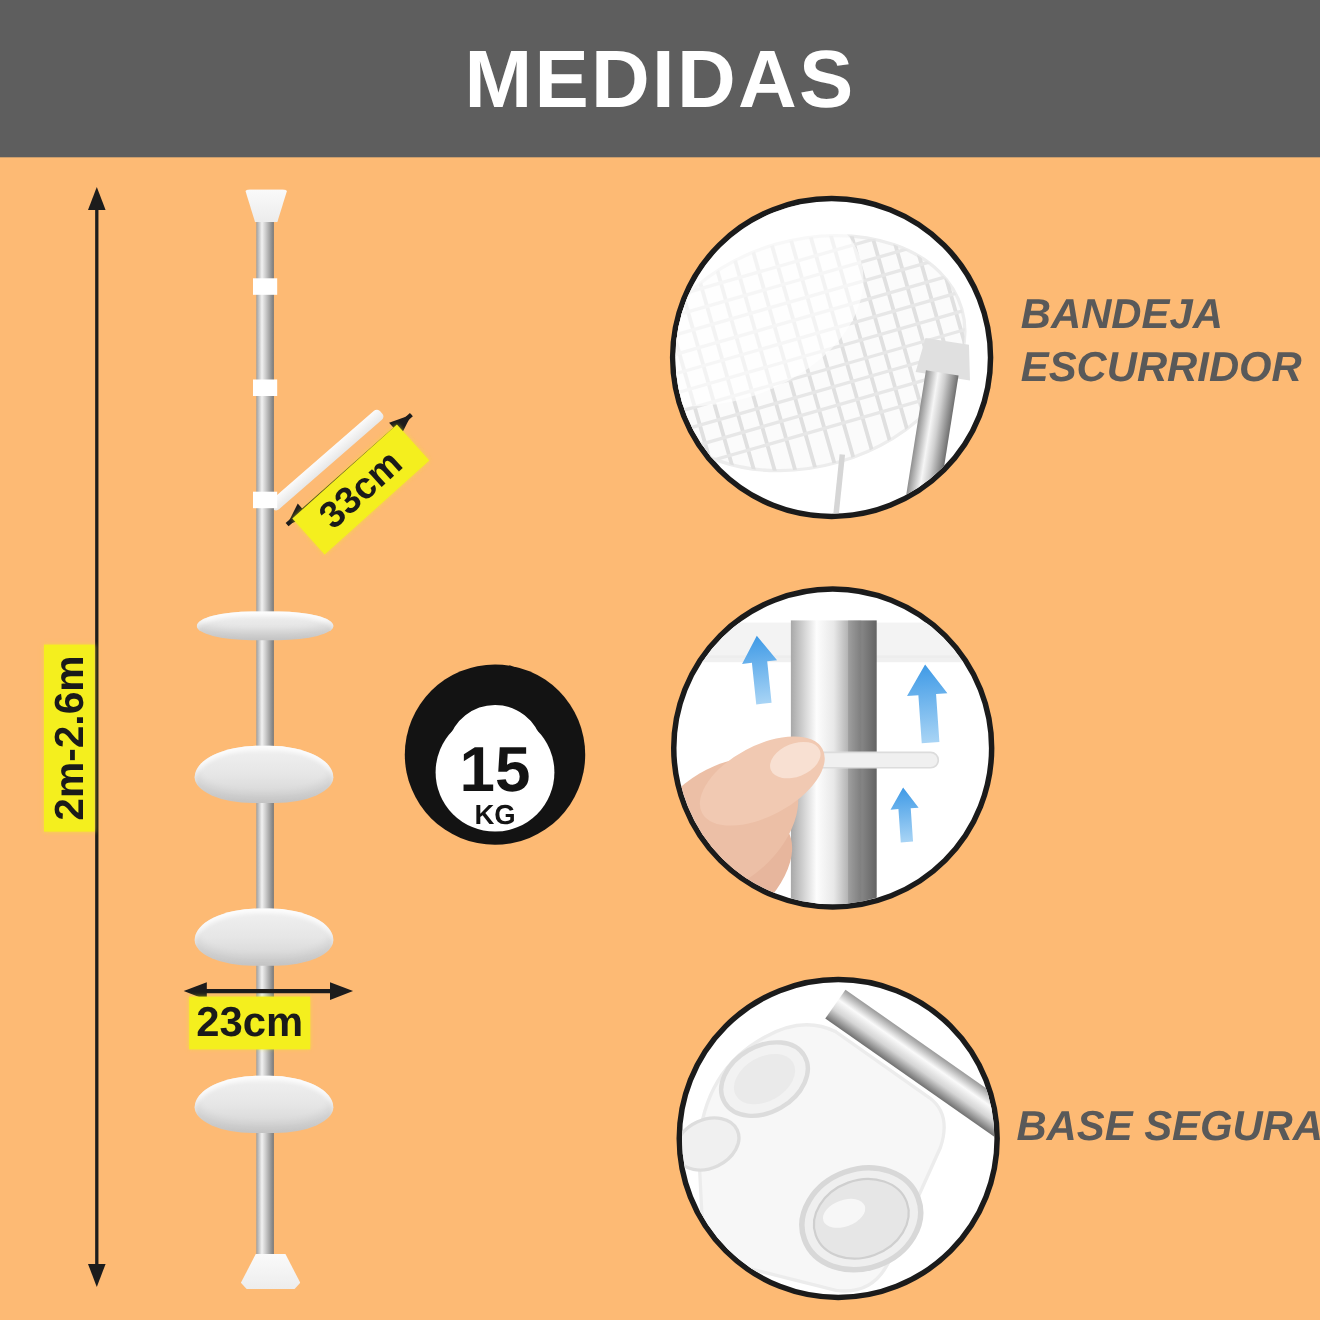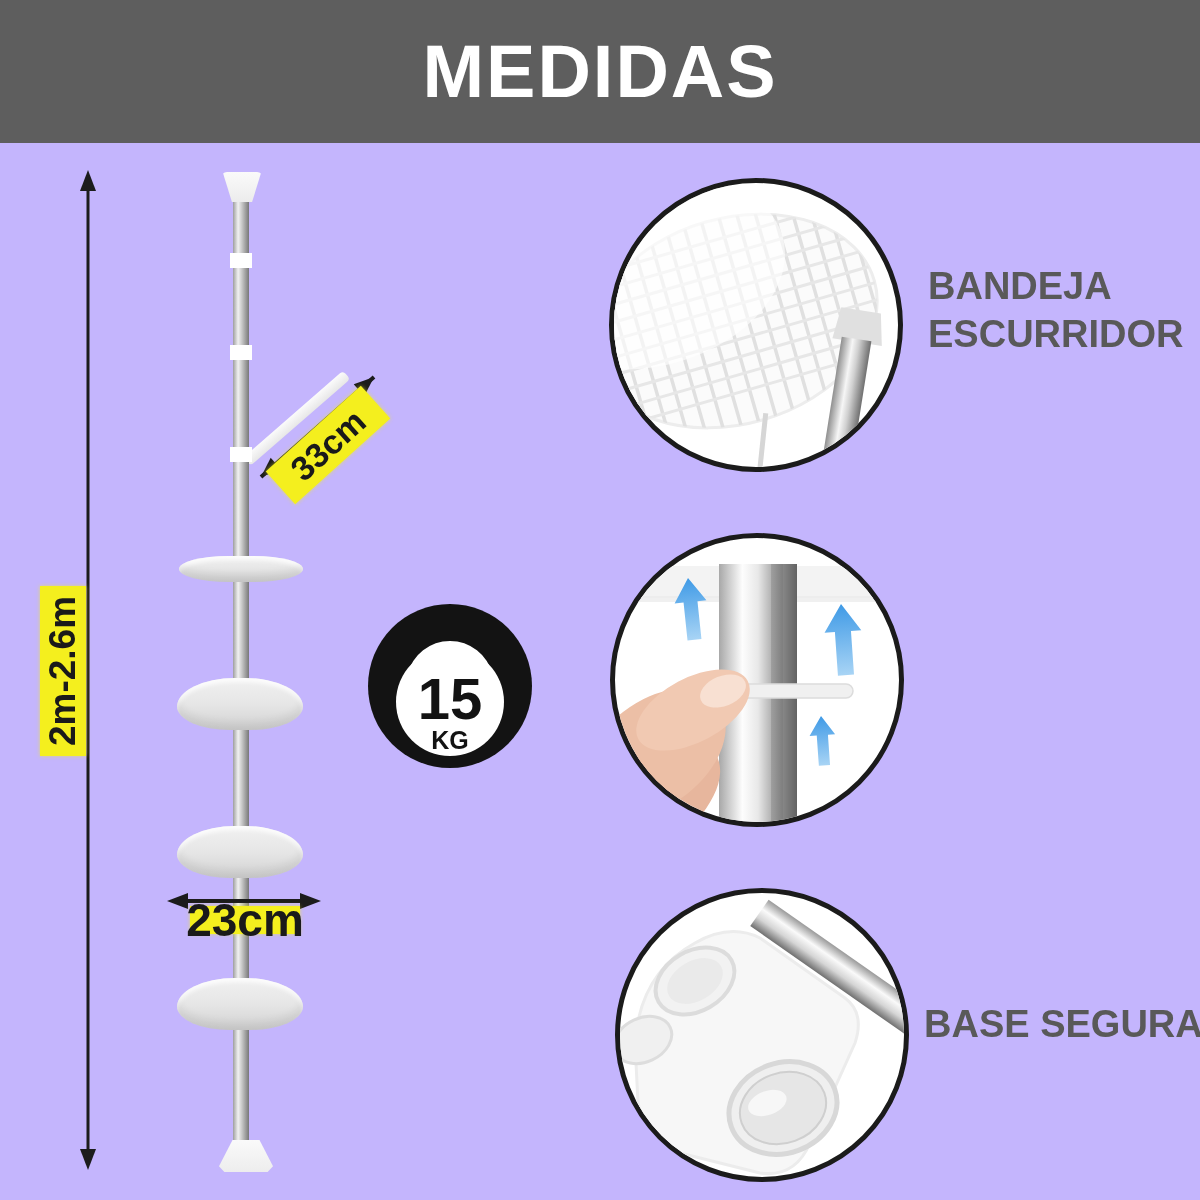--- a/index.html
+++ b/index.html
@@ -1,37 +1,37 @@
 <!DOCTYPE html>
 <html><head>
 <meta charset="utf-8">
 <style>
   html,body{margin:0;padding:0;background:#ffffff;}
   .canvas{
     position:relative;width:1200px;height:1200px;overflow:hidden;
-    background:#c4b5fd;font-family:"Liberation Sans",sans-serif;
+    background:#fdba74;font-family:"Liberation Sans",sans-serif;
   }
   
   .header{
     position:absolute;left:0;top:0;width:1200px;height:143px;
     background:#5e5e5e;display:flex;align-items:center;justify-content:center;
   }
   .header h1{
     margin:0;color:#ffffff;font-size:74px;font-weight:700;letter-spacing:2px;
   }
   
   .arrow-svg{position:absolute;}
   .measure-label{
     position:absolute;background:#f4ef1e;color:#1a1a1a;font-weight:700;
     display:flex;align-items:center;justify-content:center;
     box-shadow:0 0 4px rgba(244,239,30,.6);
   }
   .label-height{left:-22px;top:648px;width:170px;height:46px;font-size:37px;transform:rotate(-90deg);}
   .label-width{left:264px;top:423px;width:128px;height:44px;font-size:34px;transform:rotate(-42deg);}
-  .label-depth{left:190px;top:906px;width:110px;height:28px;font-size:46px;}
+  .label-depth{left:172px;top:906px;width:110px;height:48px;font-size:38px;}
   
   .pole-cap{
     position:absolute;left:221px;top:172px;width:42px;height:30px;
     background:linear-gradient(180deg,#fafafa,#ececec);
     clip-path:polygon(4% 0,96% 0,74% 100%,26% 100%);
     border-radius:6px 6px 0 0;
   }
   .pole{
     position:absolute;left:233px;top:198px;width:16px;height:944px;
     background:linear-gradient(90deg,#9e9e9e 0%,#f1f1f1 32%,#c9c9c9 55%,#787878 100%);
@@ -64,21 +64,21 @@
   .weight-badge{position:absolute;left:366px;top:602px;}
   
   .feature-circle{
     position:absolute;width:284px;height:284px;border-radius:50%;
     border:5px solid #1b1b1b;overflow:hidden;background:#ffffff;
   }
   .circle-bandeja{left:609px;top:178px;}
   .circle-regulable{left:610px;top:533px;}
   .circle-base{left:615px;top:888px;}
   .feature-label{
-    position:absolute;color:#595959;font-size:38px;font-weight:700;line-height:48px;
+    position:absolute;color:#595959;font-size:38px;font-weight:700;line-height:48px;font-style:italic;
   }
   .flabel-1{left:928px;top:262px;width:270px;}
   .flabel-2{left:934px;top:656px;width:260px;}
   .flabel-3{left:924px;top:1000px;width:280px;}
 </style>
 </head>
 <body>
 
 <div class="canvas">
 

